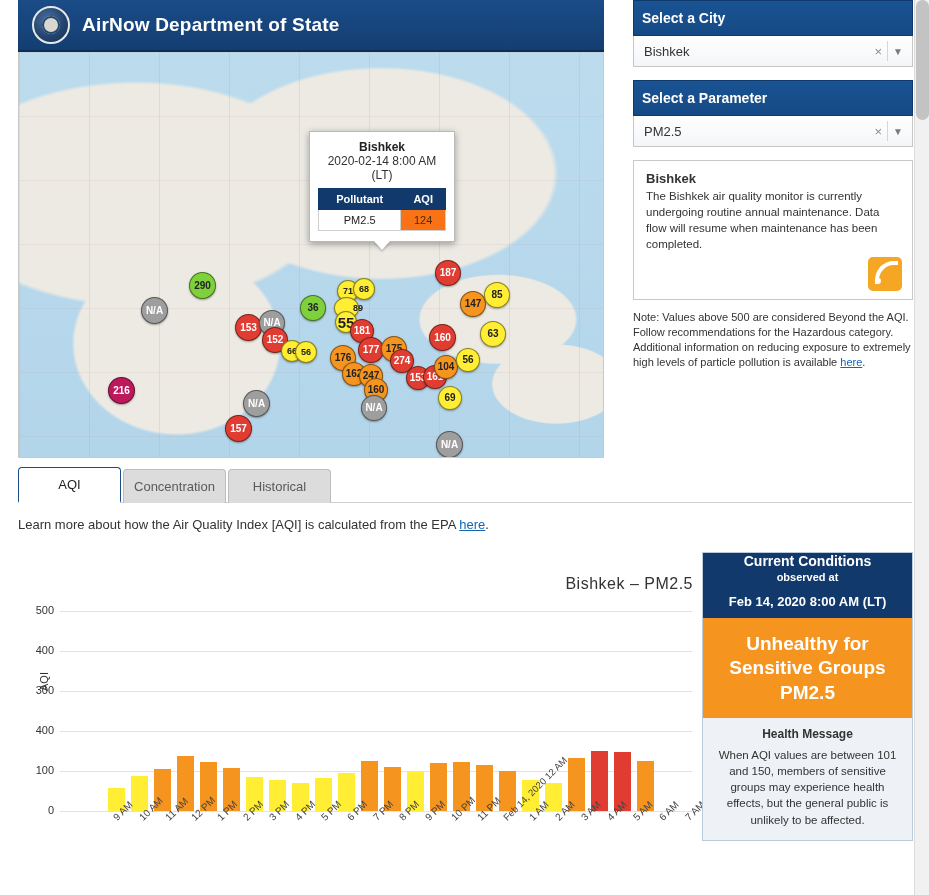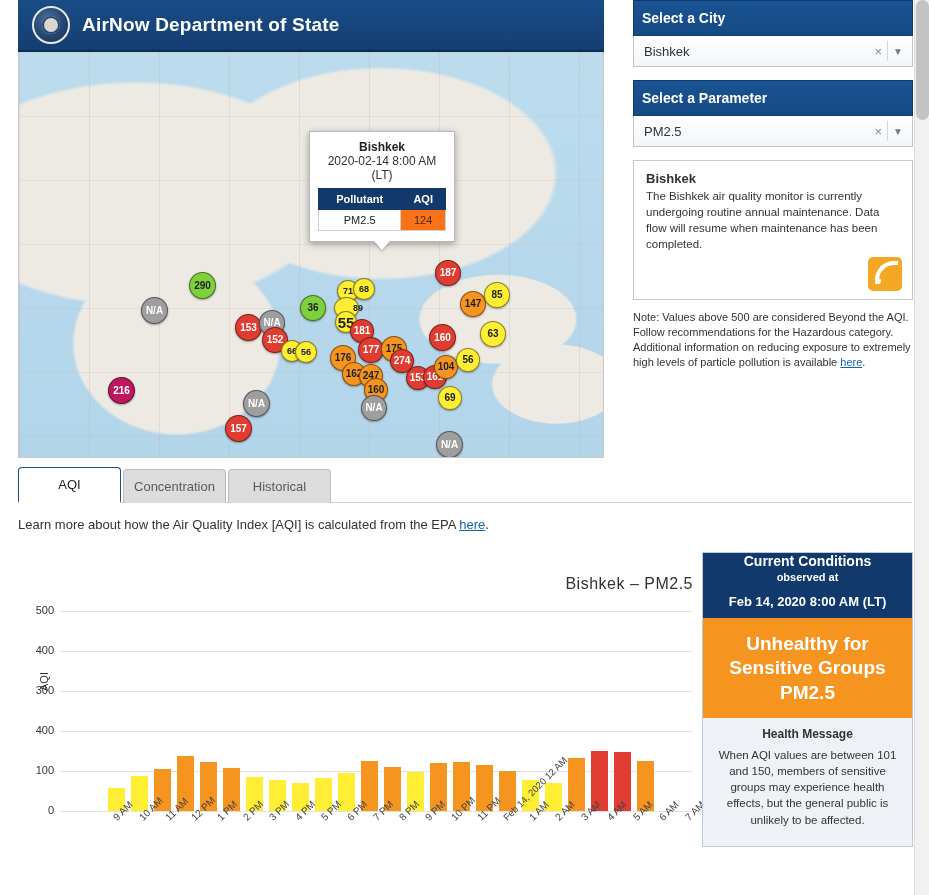--- a/index.html
+++ b/index.html
@@ -201,21 +201,21 @@
   .cc-head .l1 { font-size: 14px; font-weight: bold; }
   .cc-head .l2 { font-size: 11px; font-weight: bold; margin-top: 2px; }
   .cc-head .l3 { font-size: 13px; font-weight: bold; margin-top: 11px; }
   .cc-body {
     background: #f5941f; color: #fff; text-align: center;
     padding: 12px 6px 14px;
   }
   .cc-body .aqi { font-size: 20px; font-weight: bold; }
   .cc-body .cat { font-size: 19px; font-weight: bold; line-height: 1.25; margin-top: 2px; }
   .cc-body .par { font-size: 19px; font-weight: bold; margin-top: 2px; }
-  .cc-msg { background: #eef2f6; padding: 9px 12px 18px; }
+  .cc-msg { background: #eef2f6; padding: 9px 12px 12px; }
   .cc-msg .t { text-align: center; font-size: 12px; font-weight: bold; color: #333; margin-bottom: 6px; }
   .cc-msg .b { font-size: 11.5px; color: #333; line-height: 1.42; text-align: center; }
 
   .scrollbar-top { position: absolute; right: 0; top: 0; width: 15px; height: 895px; background: #f1f1f1; border-left: 1px solid #dcdcdc; }
   .scroll-thumb { position: absolute; top: 0; left: 1px; width: 13px; height: 120px; background: #c3c3c3; border-radius: 7px; }
   .top-nub { position: absolute; left: 516px; top: 0; width: 22px; height: 4px; background: #d9d9d9; }
 </style>
 </head>
 <body>
 

